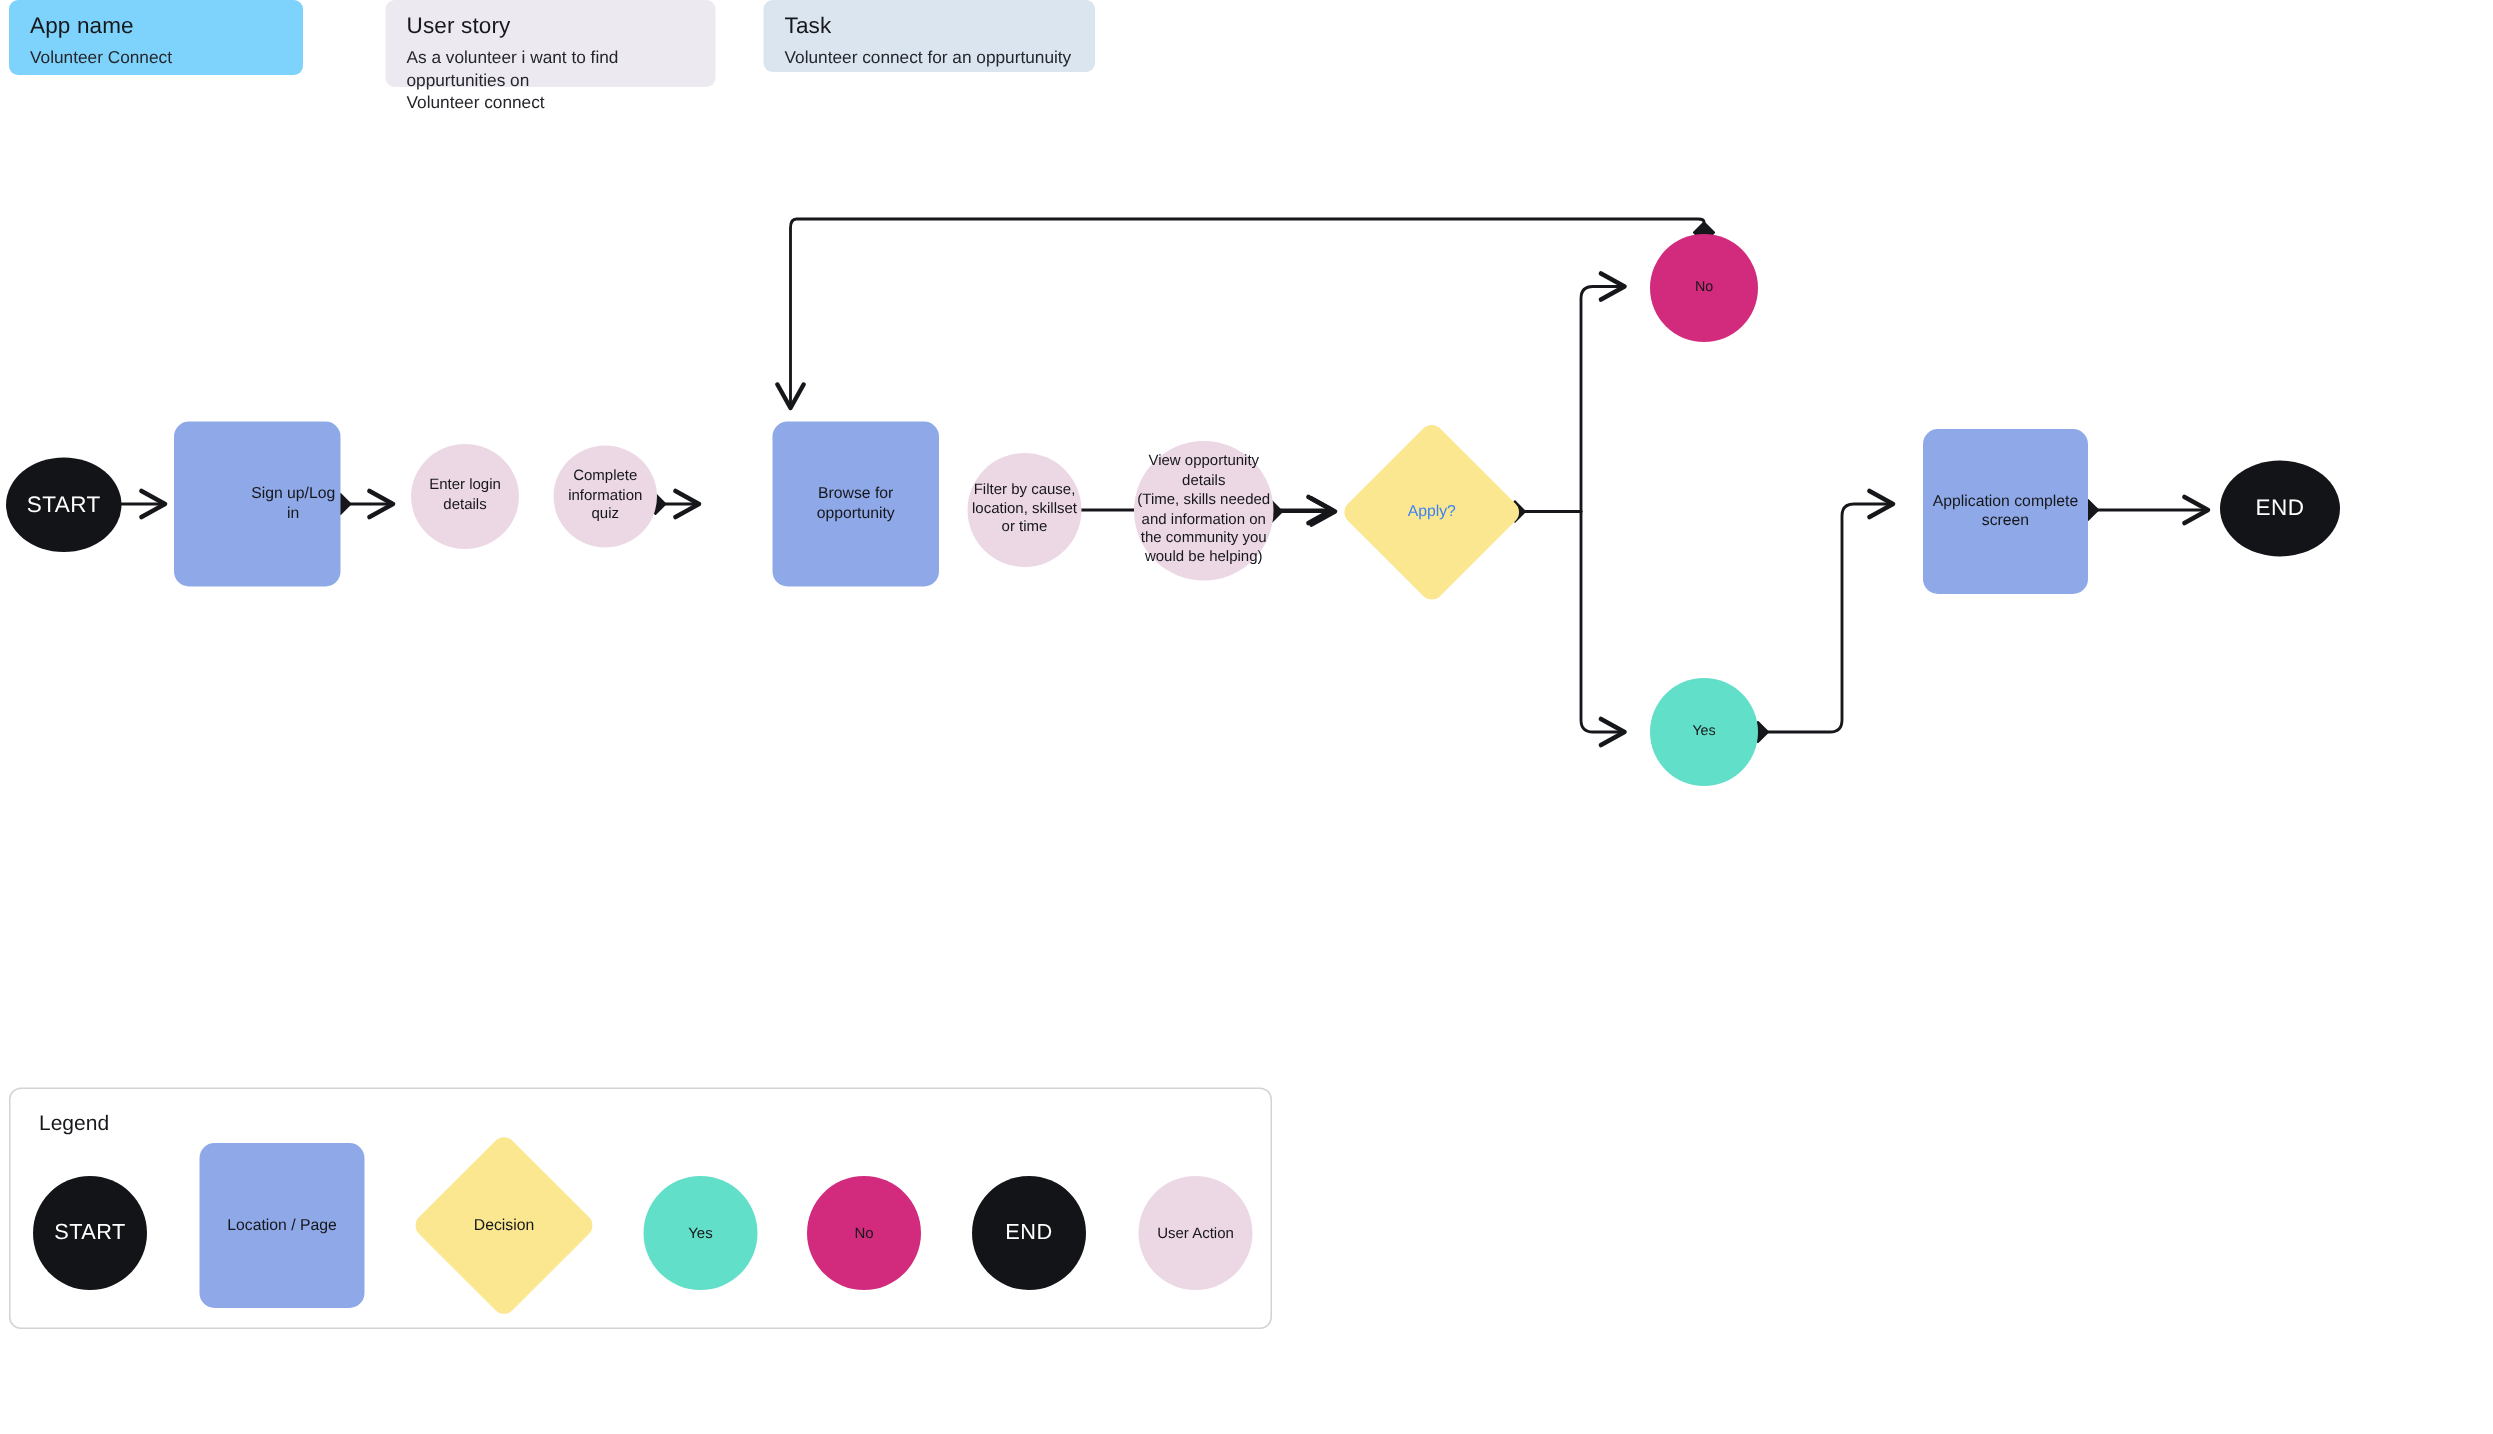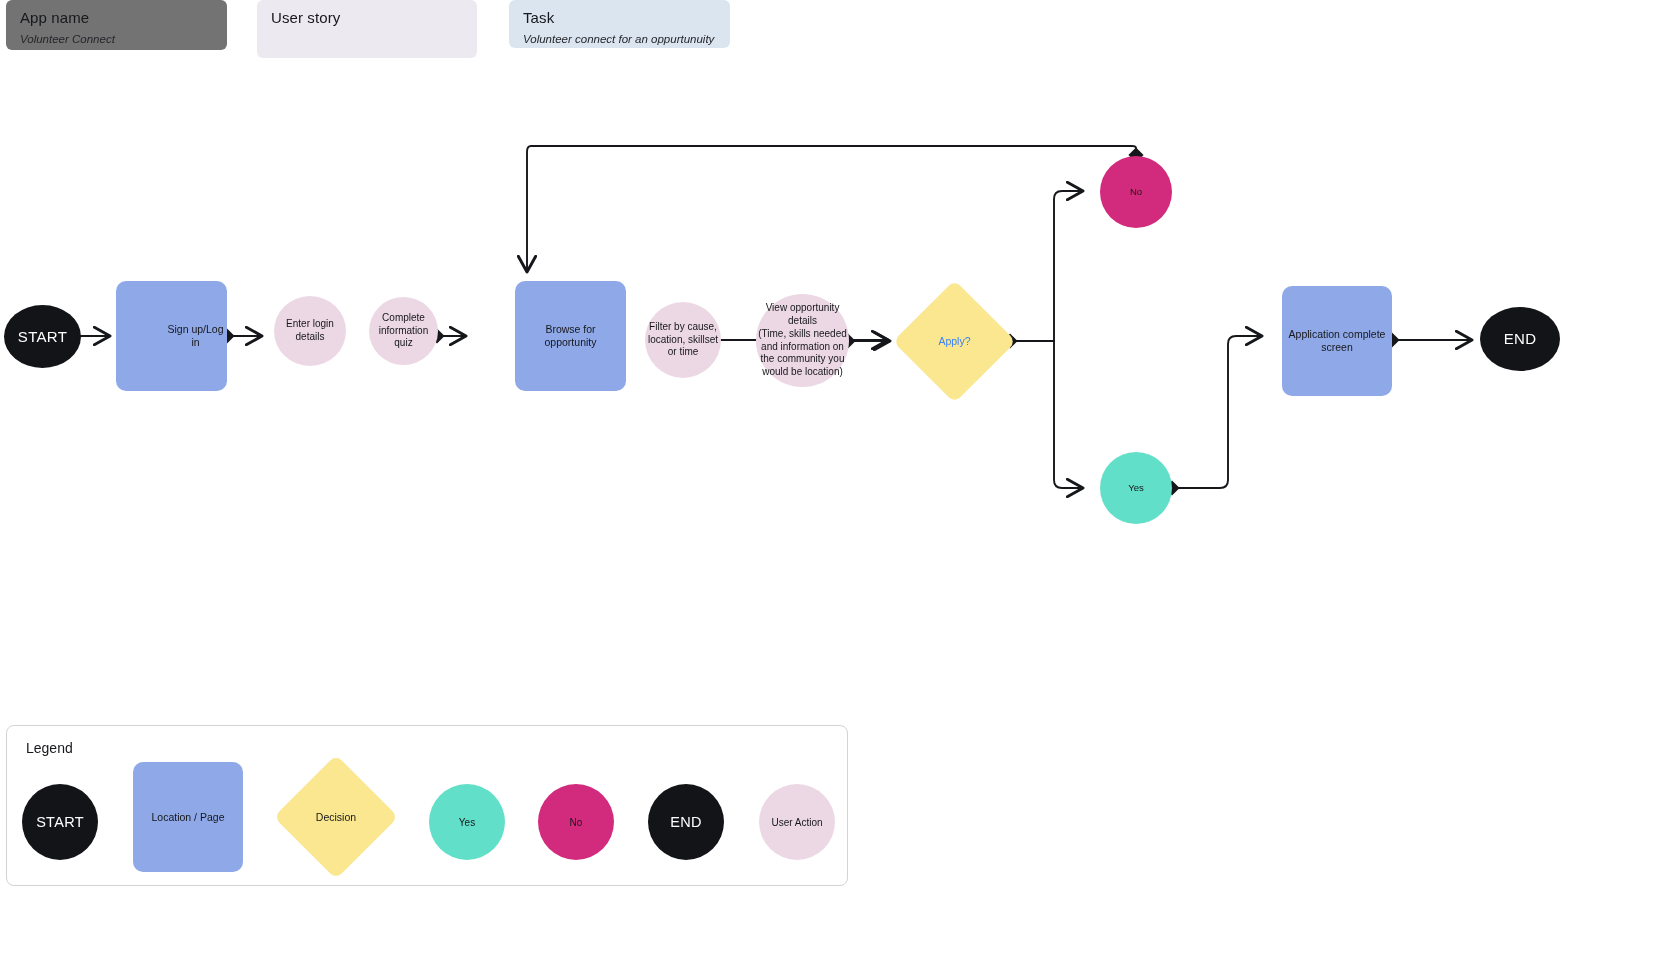--- a/index.html
+++ b/index.html
@@ -32,23 +32,22 @@
     line-height: 20px;
     margin: 0 0 4px 0;
     letter-spacing: .1px;
   }
   .info-card .card-body {
     font-size: 11.5px;
     line-height: 15px;
     color: #25262b;
     margin: 0;
     white-space: pre-line;
-    font-style: italic;
-  }
-  #card-app   { left: 6px;   width: 221px; height: 50px; background: #737373; }
+  }
+  #card-app   { left: 6px;   width: 196px; height: 50px; background: #7dd3fc; }
   #card-story { left: 257px; width: 220px; height: 58px; background: #eceaf0; }
   #card-task  { left: 509px; width: 221px; height: 48px; background: #dae5f0; }
 
   
   #flow-canvas {
     position: absolute;
     left: 0; top: 0;
     width: 1662px; height: 720px;
   }
   #flow-edges {
@@ -160,20 +159,22 @@
 </head>
 <body>
 
 <div class="info-card" id="card-app">
   <p class="card-title">App name</p>
   <p class="card-body">Volunteer Connect</p>
 </div>
 
 <div class="info-card" id="card-story">
   <p class="card-title">User story</p>
+  <p class="card-body">As a volunteer i want to find oppurtunities on
+Volunteer connect</p>
 </div>
 
 <div class="info-card" id="card-task">
   <p class="card-title">Task</p>
   <p class="card-body">Volunteer connect for an oppurtunuity</p>
 </div>
 
 <div id="flow-canvas">
 
   <svg id="flow-edges" viewBox="0 0 1662 720">
@@ -242,21 +243,21 @@
 location, skillset
 or time</span>
   </div>
 
   <div class="node node-action" style="left:756px; top:294px; width:93px; height:93px;">
     <span class="node-label">View opportunity
 details
 (Time, skills needed
 and information on
 the community you
-would be location)</span>
+would be helping)</span>
   </div>
 
   <div class="node node-decision" style="left:911px; top:298px; width:87px; height:87px;">
     <span class="diamond-shape"></span>
     <span class="node-label">Apply?</span>
   </div>
 
   <div class="node node-no" style="left:1100px; top:156px; width:72px; height:72px;">
     <span class="node-label">No</span>
   </div>

